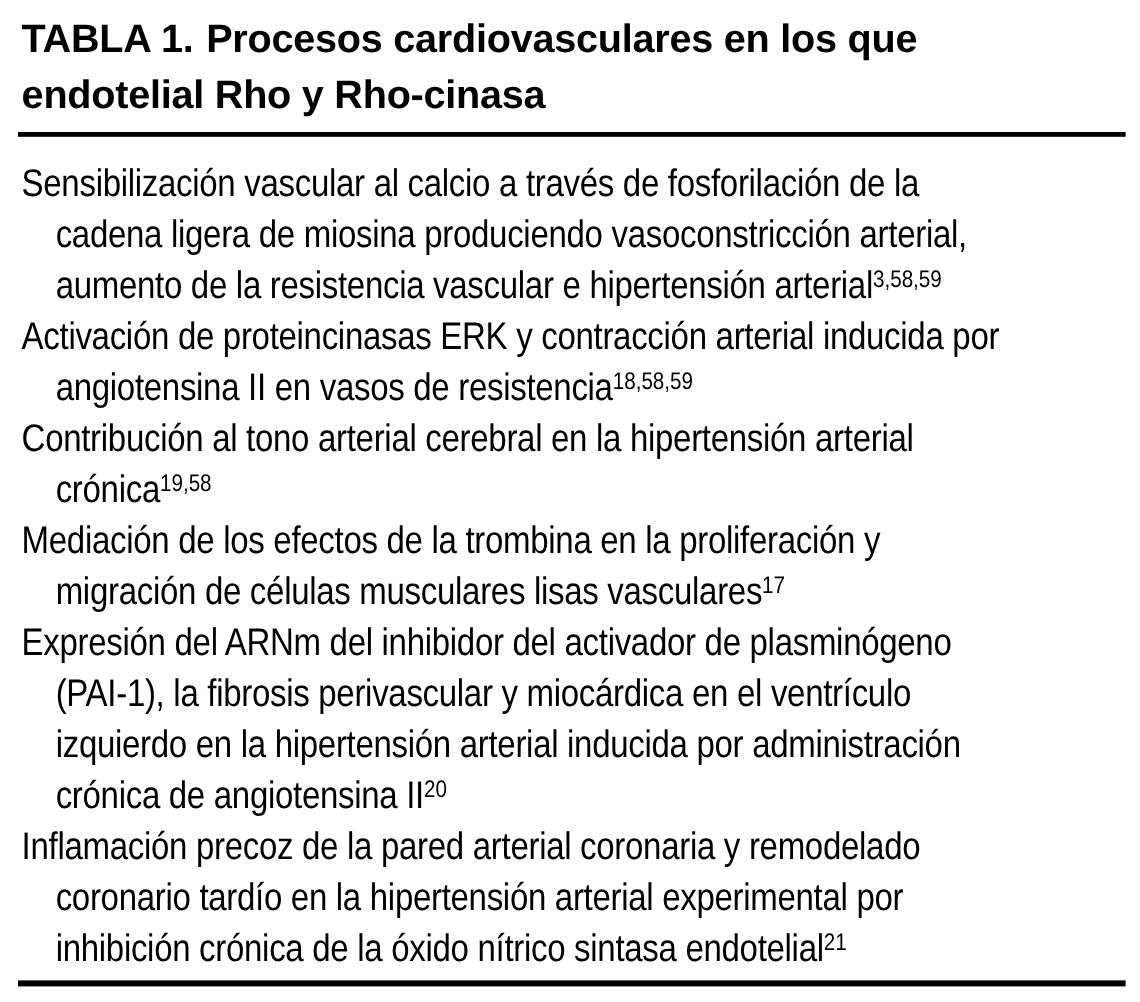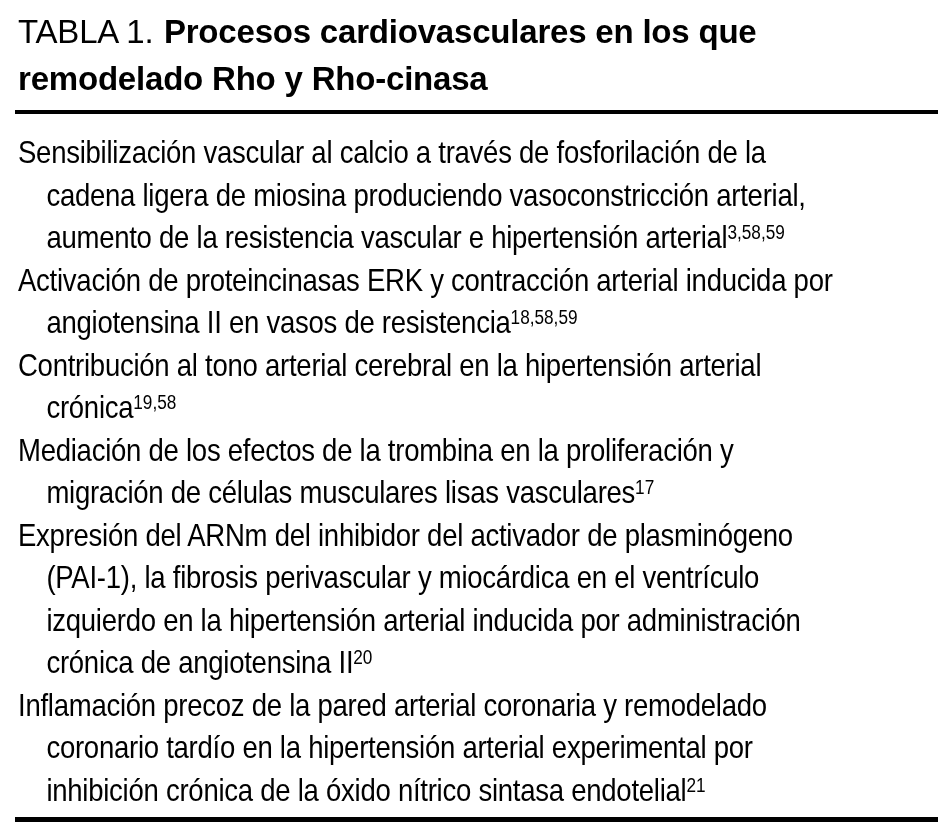--- a/index.html
+++ b/index.html
@@ -23,21 +23,21 @@
   }
   
   .table-title {
     margin: 0;
     font-size: 33px;
     line-height: 47px;
     font-weight: 700;
     letter-spacing: -0.2px;
   }
   .table-title .label {
-    font-weight: 400;
+    font-weight: 700;
     margin-right: 0.32em;
   }
   .rule {
     background: #000000;
     margin-left: -3px;
     margin-right: -8px;
   }
   .rule-top {
     height: 4px;
     margin-top: 8px;
@@ -69,21 +69,21 @@
     line-height: 0;
   }
 </style>
 </head>
 <body>
 
 <div class="page">
 
   <h1 class="table-title">
     <span class="label">TABLA 1.</span><span>Procesos cardiovasculares en los que</span><br>
-    <span>remodelado Rho y Rho-cinasa</span>
+    <span>endotelial Rho y Rho-cinasa</span>
   </h1>
 
   <div class="rule rule-top"></div>
 
   <div class="tbody">
 
     <div class="item">
       <div class="line"><span>Sensibilización vascular al calcio a través de fosforilación de la</span></div>
       <div class="line indent"><span>cadena ligera de miosina produciendo vasoconstricción arterial,</span></div>
       <div class="line indent"><span>aumento de la resistencia vascular e hipertensión arterial</span><sup class="ref">3,58,59</sup></div>

